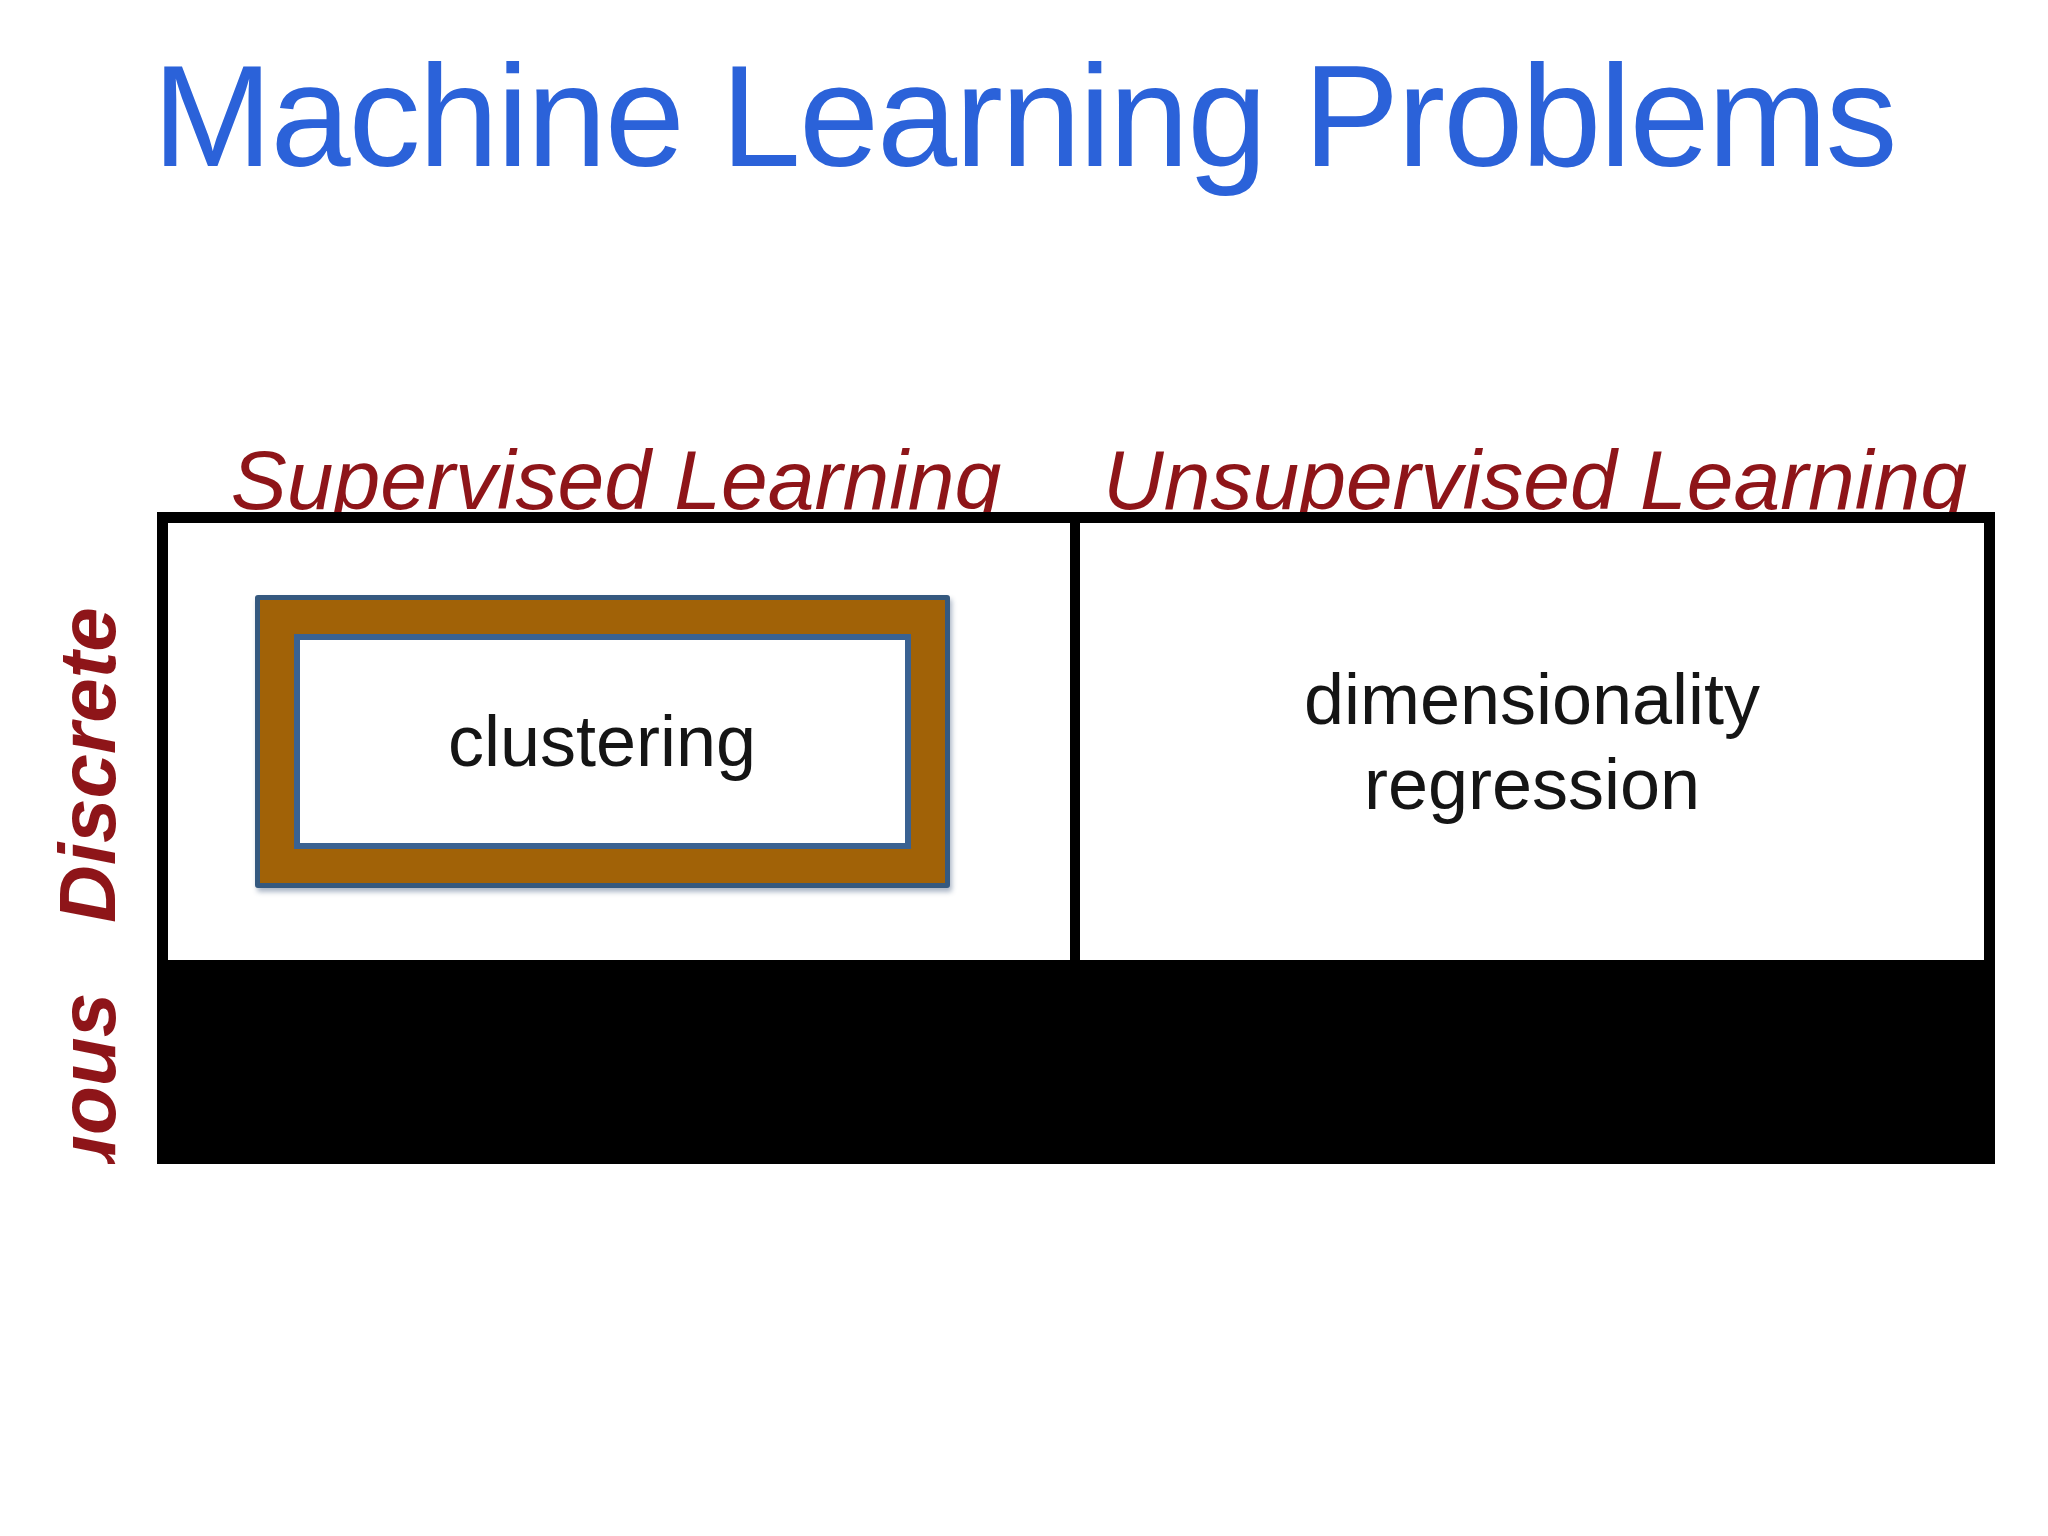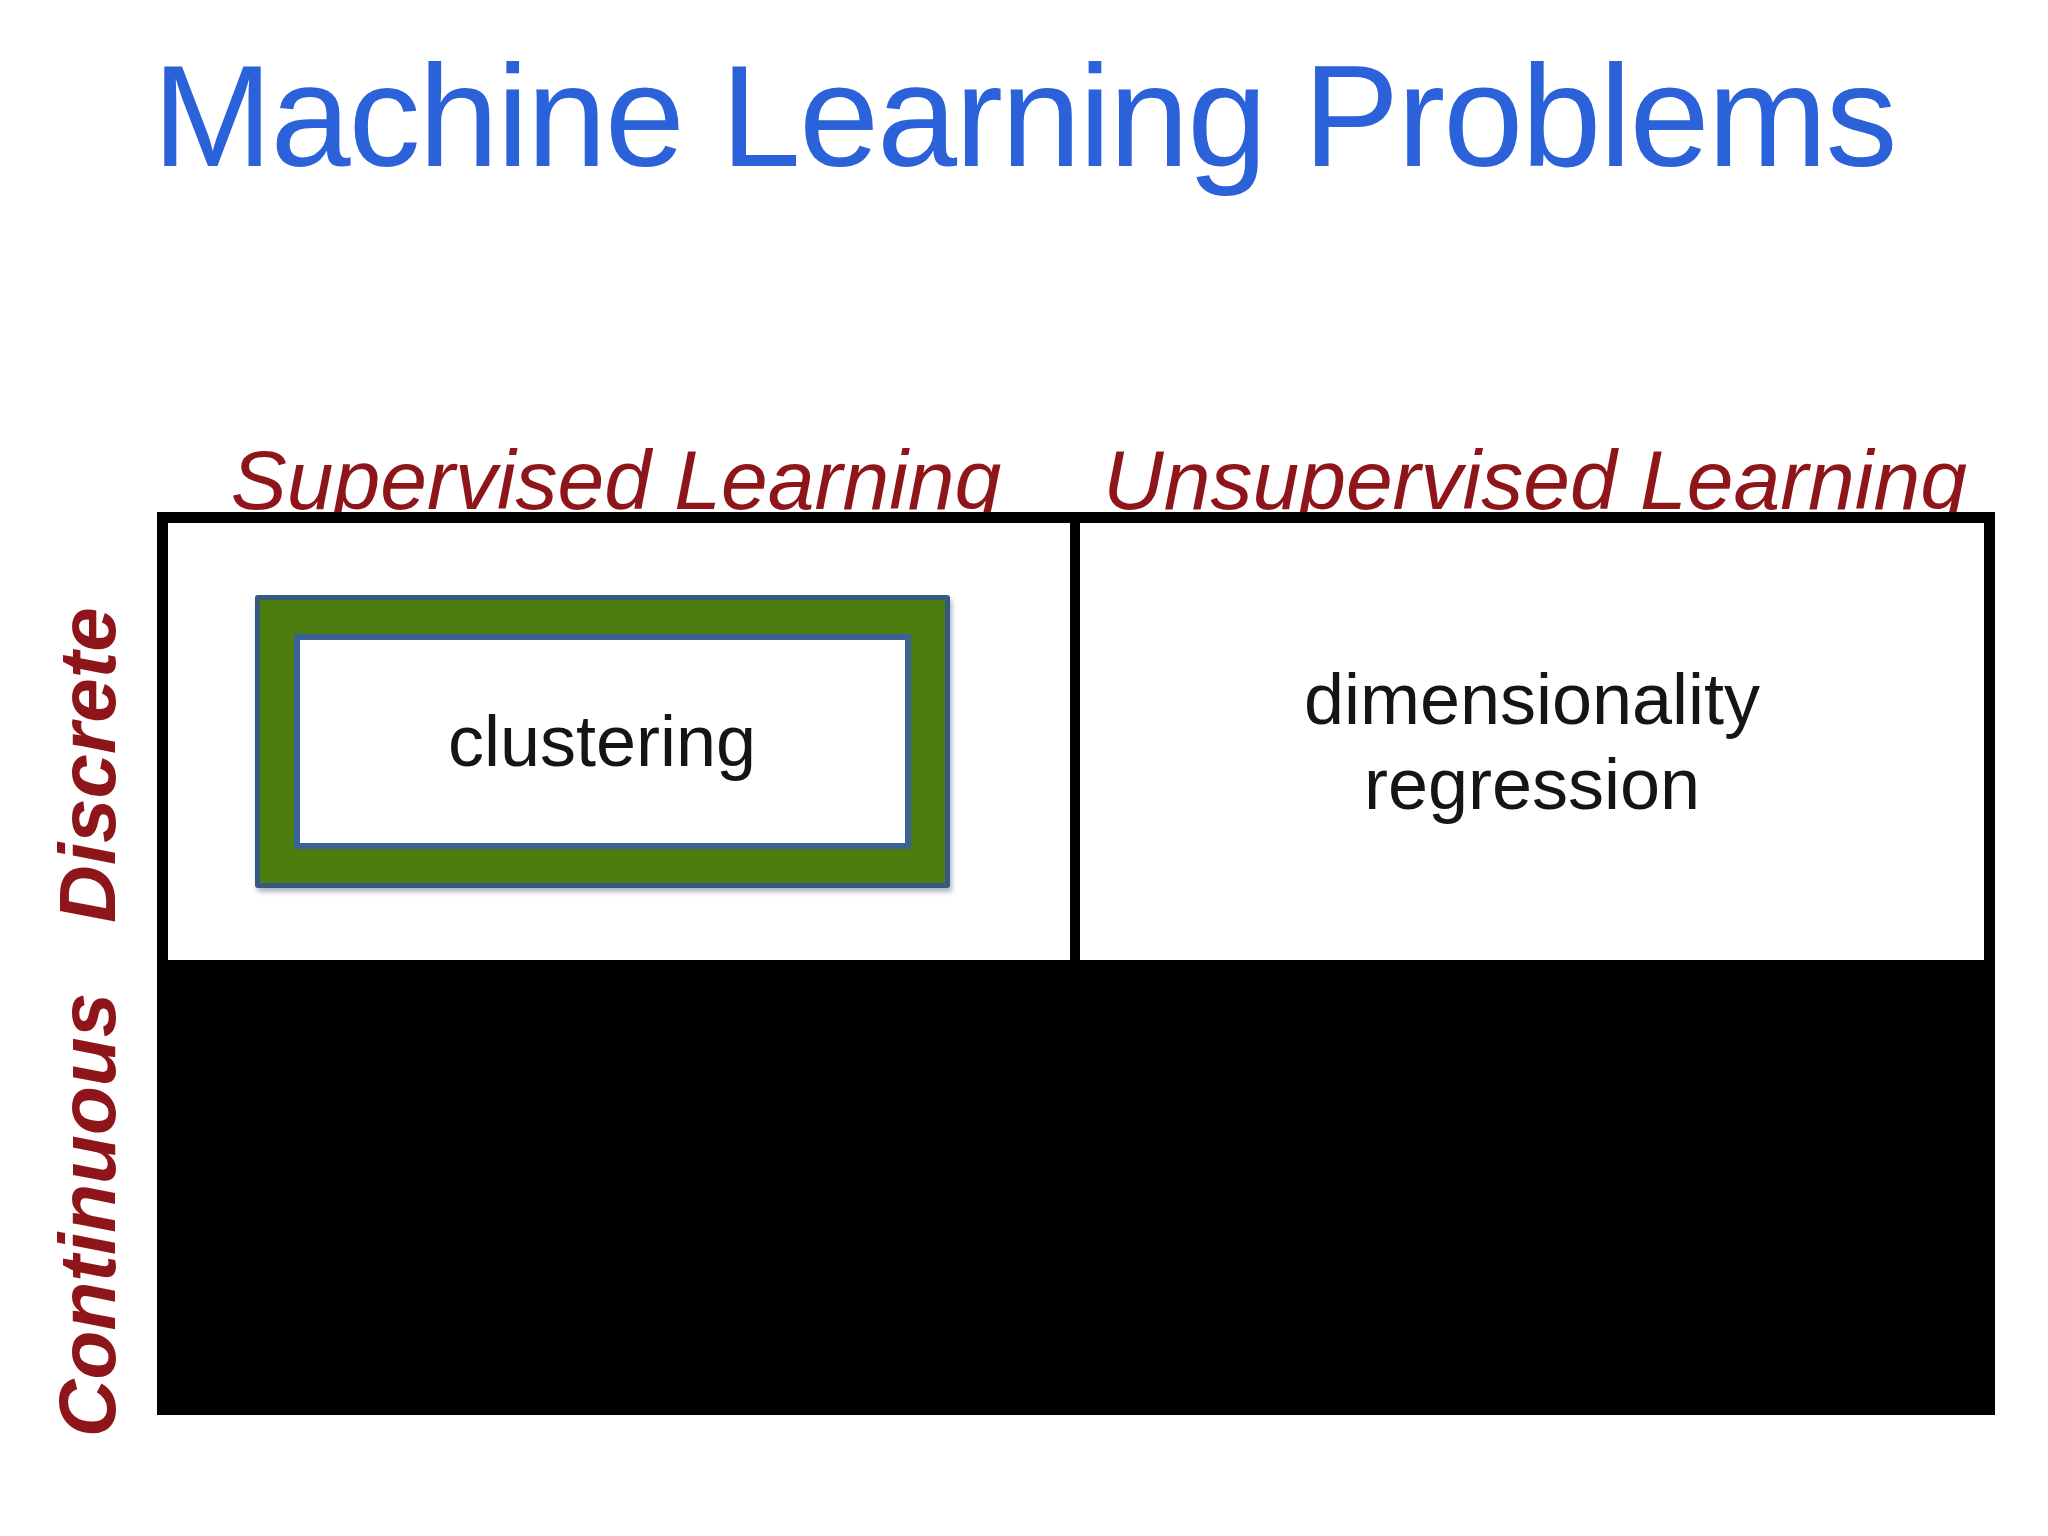--- a/index.html
+++ b/index.html
@@ -4,21 +4,21 @@
 <style>
   html, body {
     margin: 0;
     padding: 0;
     background: #ffffff;
     font-family: "Liberation Sans", "DejaVu Sans", sans-serif;
   }
   .slide {
     position: relative;
     width: 2048px;
-    height: 1536px;
+    height: 1164px;
     background: #ffffff;
     overflow: hidden;
   }
 
   
   .title {
     position: absolute;
     left: 0;
     right: 0;
     top: 38px;
@@ -136,21 +136,21 @@
   <div class="col-header col-header-2" style="color: rgb(142, 21, 25);">Unsupervised Learning</div>
 
   <div class="row-header row-header-1" style="color: rgb(142, 21, 25);">Discrete</div>
 
   <div class="row-header row-header-2" style="color: rgb(142, 21, 25);">Continuous</div>
 
   <div class="matrix">
 
 
     <div class="cell">
-      <div class="highlight-outer" style="background-color: #4d7c0f; border-color: rgb(53, 89, 127);">
+      <div class="highlight-outer" style="background-color: #a16207; border-color: rgb(53, 89, 127);">
         <div class="highlight-inner" style="border-color: rgb(58, 98, 146);">clustering</div>
       </div>
     </div>
 
 
     <div class="cell">dimensionality
 regression</div>
 
   </div>
 </div>

